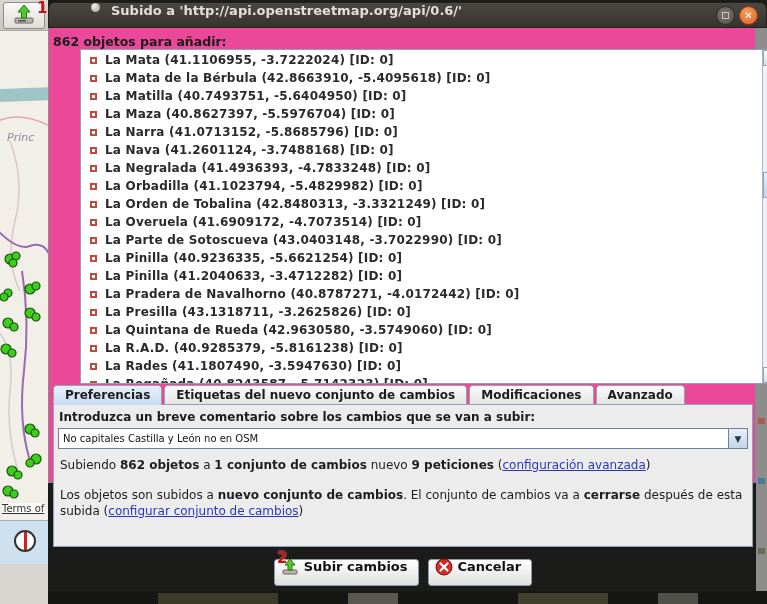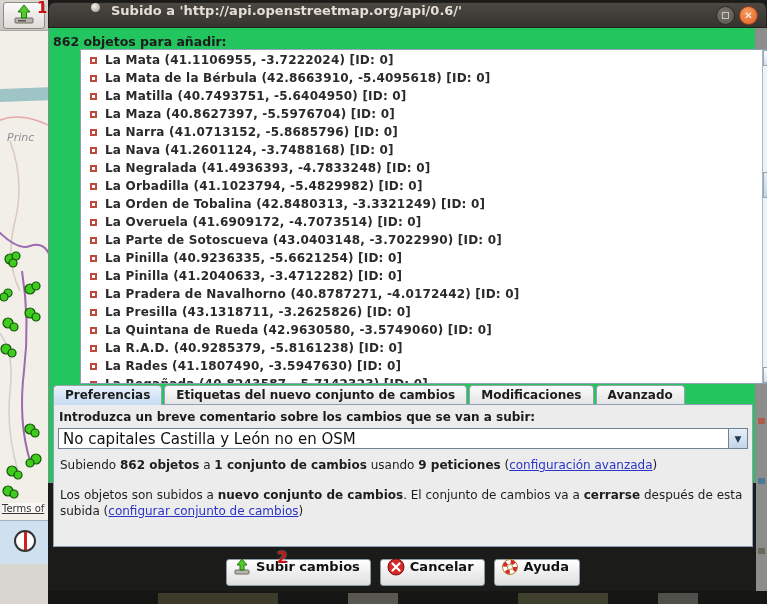--- a/index.html
+++ b/index.html
@@ -32,21 +32,21 @@
   #dialog { position:absolute; left:48px; top:2px; width:719px; height:589px; }
   #titlebar { position:absolute; left:0; top:0; width:719px; height:26px; background:linear-gradient(#4b4843,#37342f); border:1px solid #23211e; border-radius:7px 7px 0 0; display:flex; align-items:flex-start; }
   .titlebar-icon { width:9px; height:9px; border-radius:50%; background:radial-gradient(circle at 35% 35%, #f4f1ea, #9b968c); margin-left:42px; }
   #title-text { color:#e3dfd7; font-weight:bold; font-size:13px; margin-left:11px; white-space:nowrap; }
   .win-controls { position:absolute; right:8px; top:3px; display:flex; gap:4px; }
   .win-btn { width:19px; height:19px; border-radius:50%; display:flex; align-items:center; justify-content:center; font-size:10px; }
   .win-max { background:radial-gradient(circle at 40% 35%, #7a766f, #55524c); border:1px solid #2c2a26; }
   .win-max .sq { width:7px; height:7px; border:1px solid #c9c5bd; }
   .win-close { background:radial-gradient(circle at 40% 30%, #f49d5a, #e1602a); border:1px solid #9c3c14; color:#fff; font-weight:bold; }
 
-  #dialog-body { position:absolute; left:0; top:26px; width:708px; height:455px; background:#22c55e; border:1px solid #8b8b8b; border-top:none; }
+  #dialog-body { position:absolute; left:0; top:26px; width:708px; height:455px; background:#ec4899; border:1px solid #8b8b8b; border-top:none; }
 
   #objects-label { position:absolute; left:4px; top:6px; font-size:12.5px; font-weight:bold; color:#1c1c1c; }
 
   
   #list-panel { position:absolute; left:4px; top:21px; width:700px; height:335px; border:1px solid #8fa1b3; background:#fff; overflow:hidden;margin-left:27px; }
   #list-rows { position:absolute; left:0; top:1px; right:17px; bottom:0; overflow:hidden; }
   .list-row { height:18px; display:flex; align-items:center; padding-left:9px; white-space:nowrap; }
   .node-icon { width:7px; height:7px; border:2px solid #bf4a3c; margin-right:8px; flex:0 0 auto; }
   .list-row .txt { font-size:12px; font-weight:bold; color:#2a2a2a; letter-spacing:.2px; }
 
@@ -60,21 +60,21 @@
 
   
   #tab-bar { position:absolute; left:4px; top:357px; height:20px; display:flex; align-items:flex-end; gap:2px; }
   .tab { font-size:12px; font-weight:bold; color:#1c1c1c; padding:2px 11px 3px 11px; border:1px solid #97a0ab; border-bottom:none; border-radius:4px 4px 0 0; background:linear-gradient(#fbfbfb,#e3e3e3); position:relative; }
   .tab.selected { background:linear-gradient(#e8f1fb,#c6dbf2); z-index:2; }
 
   
   #tab-panel { position:absolute; left:4px; top:376px; width:700px; height:143px; border:1px solid #8fa1b8; background:#ececec;padding-left:39px; }
   #comment-label { position:absolute; left:5px; top:5px; font-size:12px; font-weight:bold; color:#1b1b1b; }
   #comment-combo { position:absolute; left:4px; top:23px; width:690px; height:21px; background:#fff; border:1px solid #6f8196; display:flex; align-items:center; }
-  #combo-value { font-size:15px; color:#111; padding-left:4px; flex:1; white-space:nowrap; overflow:hidden; }
+  #combo-value { font-size:10px; color:#111; padding-left:4px; flex:1; white-space:nowrap; overflow:hidden; }
   #combo-arrow-btn { width:19px; height:19px; background:linear-gradient(#e8eff8,#c2d4e8); border-left:1px solid #6f8196; display:flex; align-items:center; justify-content:center; font-size:9px; color:#24394e; }
   .rich-line { position:absolute; left:6px; font-size:12px; color:#1d1d1d; line-height:16px; width:686px; }
   #summary-line { top:52px; }
   #changeset-line { top:82px; }
   .rich-line .b { font-weight:bold; }
   .rich-line .link { color:#2a35c8; text-decoration:underline; cursor:pointer; }
 
   
   #button-row { position:absolute; left:0; top:531px; width:708px; display:flex; justify-content:center; gap:9px; }
   .dlg-button { height:27px; padding:0 10px 12px 6px; display:flex; align-items:center; gap:5px; background:linear-gradient(#ffffff,#dfdfdf); border:1px solid #8e9aa5; border-radius:3px; font-size:13px; font-weight:bold; color:#111; font-family:inherit; }
@@ -268,21 +268,21 @@
         </div>
 
       <div id="tab-panel">
         <div id="comment-label">Introduzca un breve comentario sobre los cambios que se van a subir:</div>
         <div id="comment-combo">
           <div id="combo-value">No capitales Castilla y León no en OSM</div>
           <div id="combo-arrow-btn">
               <span>▼</span>
             </div>
         </div>
-        <div class="rich-line" id="summary-line"><span>Subiendo </span><span class="b">862 objetos</span><span> a </span><span class="b">1 conjunto de cambios</span><span> usando </span><span class="b">9 peticiones</span><span> (</span><span class="link">configuración avanzada</span><span>)</span></div>
+        <div class="rich-line" id="summary-line"><span>Subiendo </span><span class="b">862 objetos</span><span> a </span><span class="b">1 conjunto de cambios</span><span> nuevo </span><span class="b">9 peticiones</span><span> (</span><span class="link">configuración avanzada</span><span>)</span></div>
         <div class="rich-line" id="changeset-line"><span>Los objetos son subidos a </span><span class="b">nuevo conjunto de cambios</span><span>. El conjunto de cambios va a </span><span class="b">cerrarse</span><span> después de esta subida (</span><span class="link">configurar conjunto de cambios</span><span>)</span></div>
       </div>
 
       <div id="button-row">
           <button class="dlg-button">
             <span class="btn-icon">
               <svg width="18" height="18" viewBox="0 0 18 18">
                 <rect x="2" y="12" width="14" height="4" rx="1" fill="#b9b5ae" stroke="#6e6a63"></rect>
                 <path d="M9 1 L14 7 L11 7 L11 12 L7 12 L7 7 L4 7 Z" fill="#55c82d" stroke="#1d7a0c"></path>
               </svg>
@@ -291,29 +291,19 @@
           </button>
           <button class="dlg-button">
             <span class="btn-icon">
               <svg width="18" height="18" viewBox="0 0 18 18">
                 <circle cx="9" cy="9" r="8" fill="#d42a2a" stroke="#7d0f0f"></circle>
                 <path d="M5.5 5.5 L12.5 12.5 M12.5 5.5 L5.5 12.5" stroke="#fff" stroke-width="2.2" stroke-linecap="round"></path>
               </svg>
             </span>
             <span>Cancelar</span>
           </button>
-          <button class="dlg-button">
-            <span class="btn-icon">
-              <svg width="18" height="18" viewBox="0 0 18 18">
-                <circle cx="9" cy="9" r="7.5" fill="#fff" stroke="#a8841c" stroke-width="1"></circle>
-                <circle cx="9" cy="9" r="5.2" fill="none" stroke="#d42a2a" stroke-width="4" stroke-dasharray="4 4.2"></circle>
-                <circle cx="9" cy="9" r="2.6" fill="#fff" stroke="#a8841c" stroke-width="0.8"></circle>
-              </svg>
-            </span>
-            <span>Ayuda</span>
-          </button>
         </div>
     </div>
   </div>
 
   <div class="marker" id="marker-1">1</div>
   <div class="marker" id="marker-2">2</div>
 </div>
 
 </body></html>

